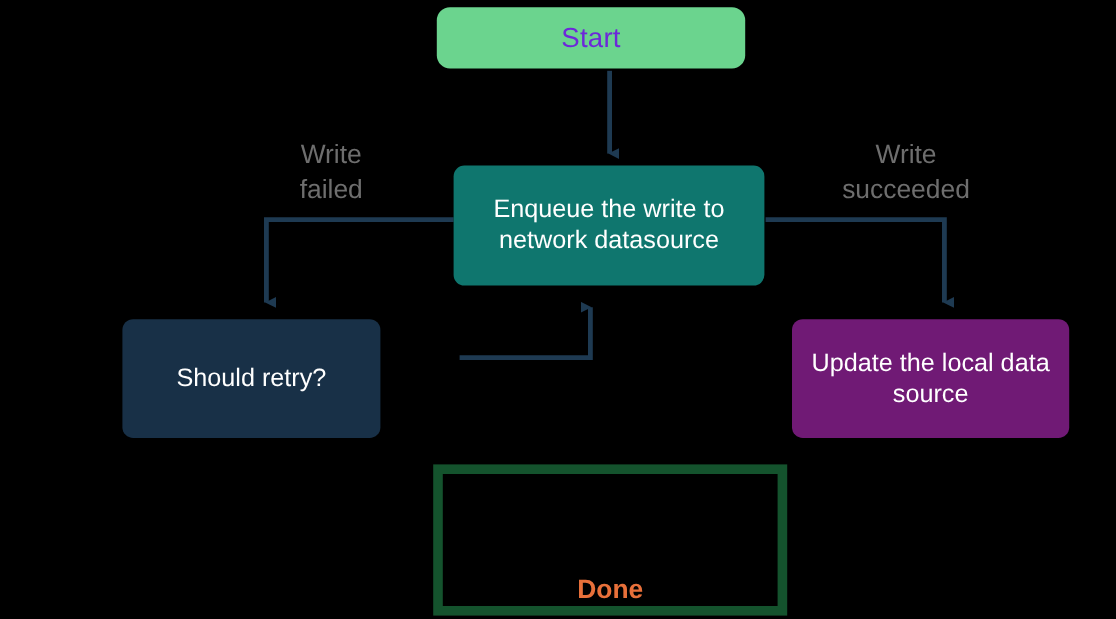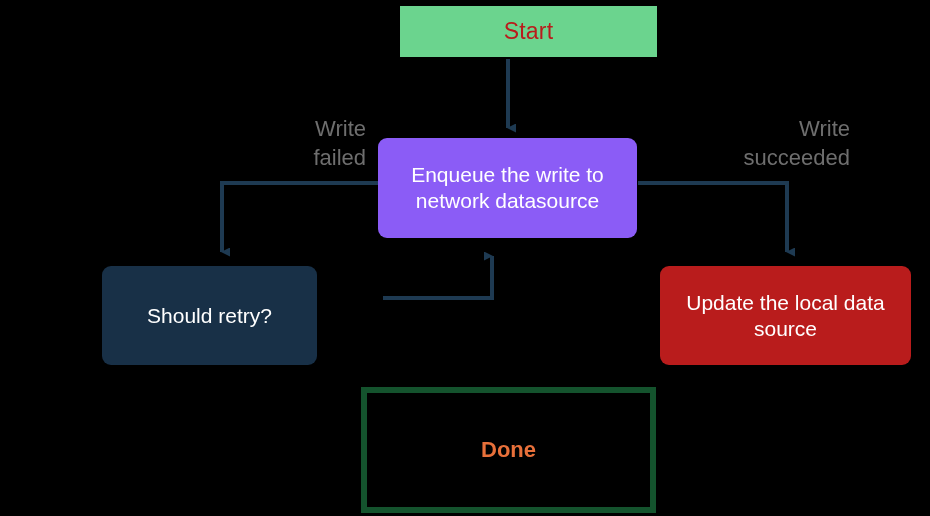--- a/index.html
+++ b/index.html
@@ -18,77 +18,78 @@
   .node {
     position: absolute;
     display: flex;
     align-items: center;
     justify-content: center;
     text-align: center;
     box-sizing: border-box;
     line-height: 1.22;
   }
   .node-start {
-    left: 400px;
+    left: 364px;
     top: 6px;
     width: 257px;
     height: 51px;
     background: #6bd48e;
-    border-radius: 0;
-    color: #b91c1c;
+    border-radius: 11px;
+    color: #6d28d9;
     font-size: 23px;
     letter-spacing: 0.2px;
   }
   .node-enqueue {
     left: 378px;
     top: 138px;
     width: 259px;
     height: 100px;
-    background: #8b5cf6;
+    background: #0f766e;
     border-radius: 9px;
     color: #ffffff;
     font-size: 21px;
     padding: 0 14px;
   }
   .node-retry {
     left: 102px;
     top: 266px;
     width: 215px;
     height: 99px;
     background: #183047;
     border-radius: 9px;
     color: #ffffff;
     font-size: 21px;
     padding: 0 14px;
   }
   .node-update {
     left: 660px;
     top: 266px;
-    width: 251px;
+    width: 231px;
     height: 99px;
-    background: #b91c1c;
+    background: #701a75;
     border-radius: 9px;
     color: #ffffff;
     font-size: 21px;
     padding: 0 12px;
   }
   .node-done {
     left: 361px;
     top: 387px;
     width: 295px;
     height: 126px;
     background: transparent;
-    border: 6px solid #14532d;
+    border: 8px solid #14532d;
     color: #e8703a;
     font-size: 22px;
     font-weight: bold;
+    align-items: flex-end;
   }
   .edge-label {
     position: absolute;
-    text-align: right;
+    text-align: center;
     color: #6e6e6e;
     font-size: 22px;
     line-height: 1.32;
     white-space: pre-line;
   }
   .label-write-failed {
     left: 186px;
     top: 114px;
     width: 180px;
   }

